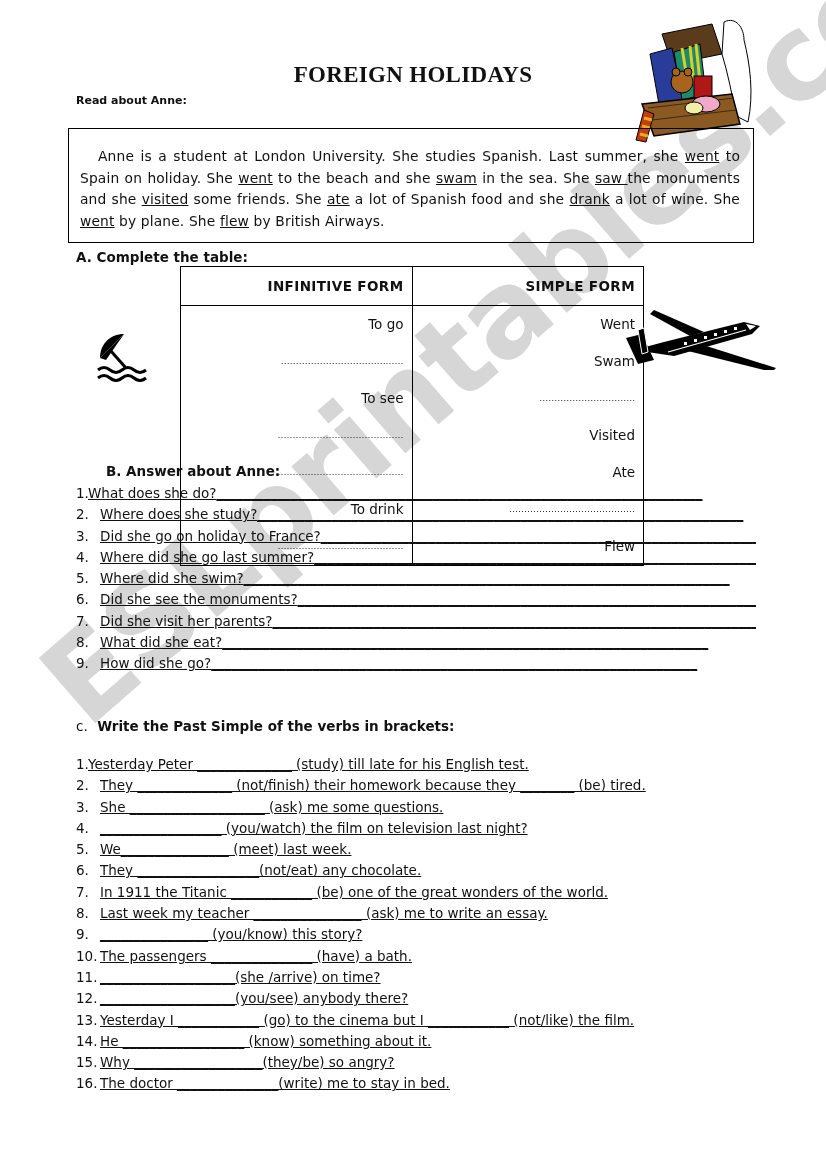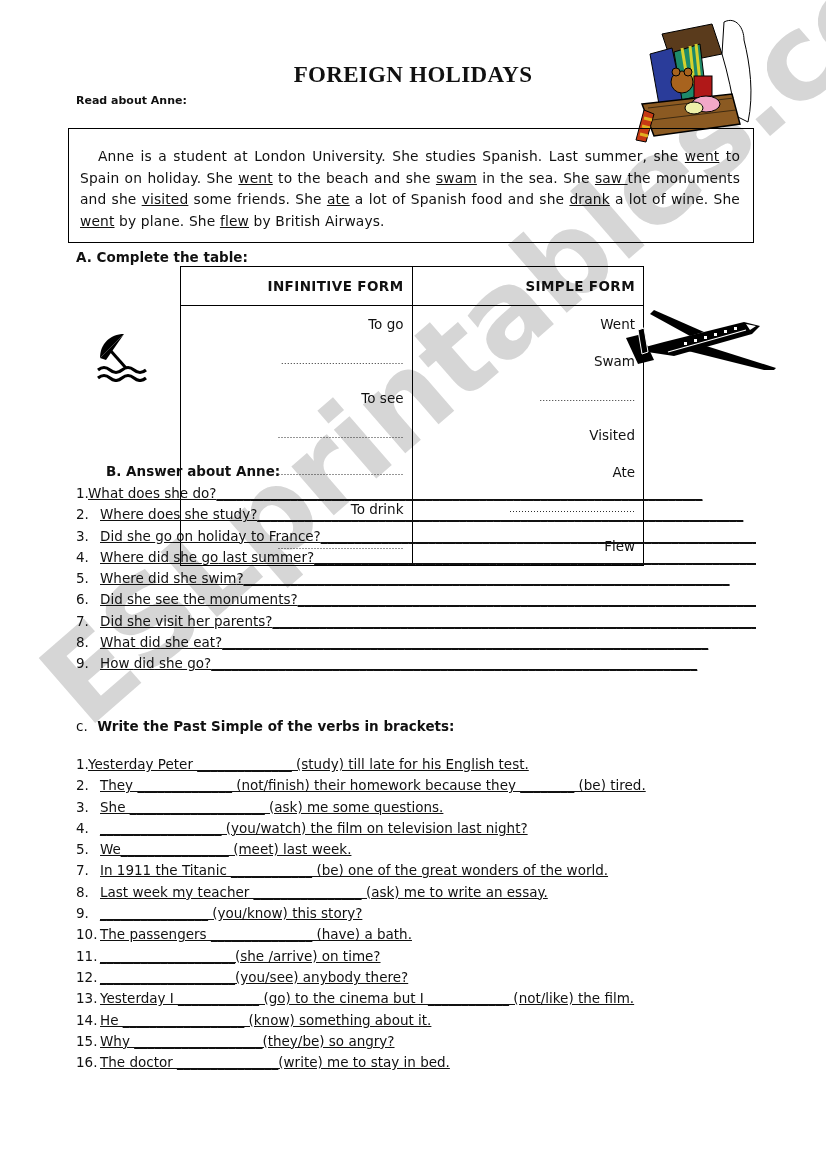--- a/index.html
+++ b/index.html
@@ -145,20 +145,21 @@
 
   <div class="abs sechead secC">
     <span style="font-weight:normal">c.</span>&nbsp;&nbsp;<span>Write the Past Simple of the verbs in brackets:</span>
   </div>
   <div class="abs qlist" id="clist" style="top:754px">
       <div class="row"><span class="num tight">1.</span><span>Yesterday Peter ______________ (study) till late for his English test.</span></div>
       <div class="row"><span class="num">2.</span><span>They ______________ (not/finish) their homework because they ________ (be) tired.</span></div>
       <div class="row"><span class="num">3.</span><span>She ____________________ (ask) me some questions.</span></div>
       <div class="row"><span class="num">4.</span><span>__________________ (you/watch) the film on television last night?</span></div>
       <div class="row"><span class="num">5.</span><span>We________________ (meet) last week.</span></div>
+      <div class="row"><span class="num">6.</span><span>They __________________(not/eat) any chocolate.</span></div>
       <div class="row"><span class="num">7.</span><span>In 1911 the Titanic ____________ (be) one of the great wonders of the world.</span></div>
       <div class="row"><span class="num">8.</span><span>Last week my teacher ________________ (ask) me to write an essay.</span></div>
       <div class="row"><span class="num">9.</span><span>________________ (you/know) this story?</span></div>
       <div class="row"><span class="num">10.</span><span>The passengers _______________ (have) a bath.</span></div>
       <div class="row"><span class="num">11.</span><span>____________________(she /arrive) on time?</span></div>
       <div class="row"><span class="num">12.</span><span>____________________(you/see) anybody there?</span></div>
       <div class="row"><span class="num">13.</span><span>Yesterday I ____________ (go) to the cinema but I ____________ (not/like) the film.</span></div>
       <div class="row"><span class="num">14.</span><span>He __________________ (know) something about it.</span></div>
       <div class="row"><span class="num">15.</span><span>Why ___________________(they/be) so angry?</span></div>
       <div class="row"><span class="num">16.</span><span>The doctor _______________(write) me to stay in bed.</span></div>

